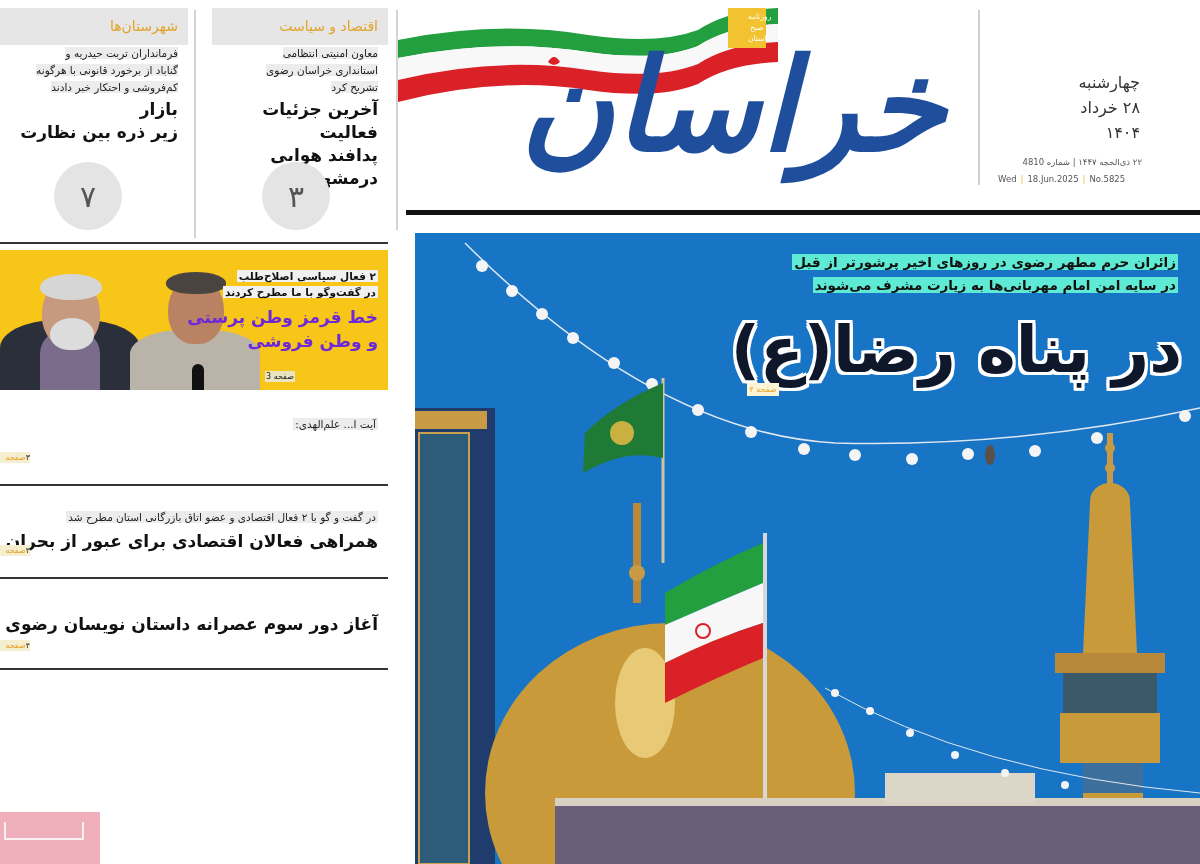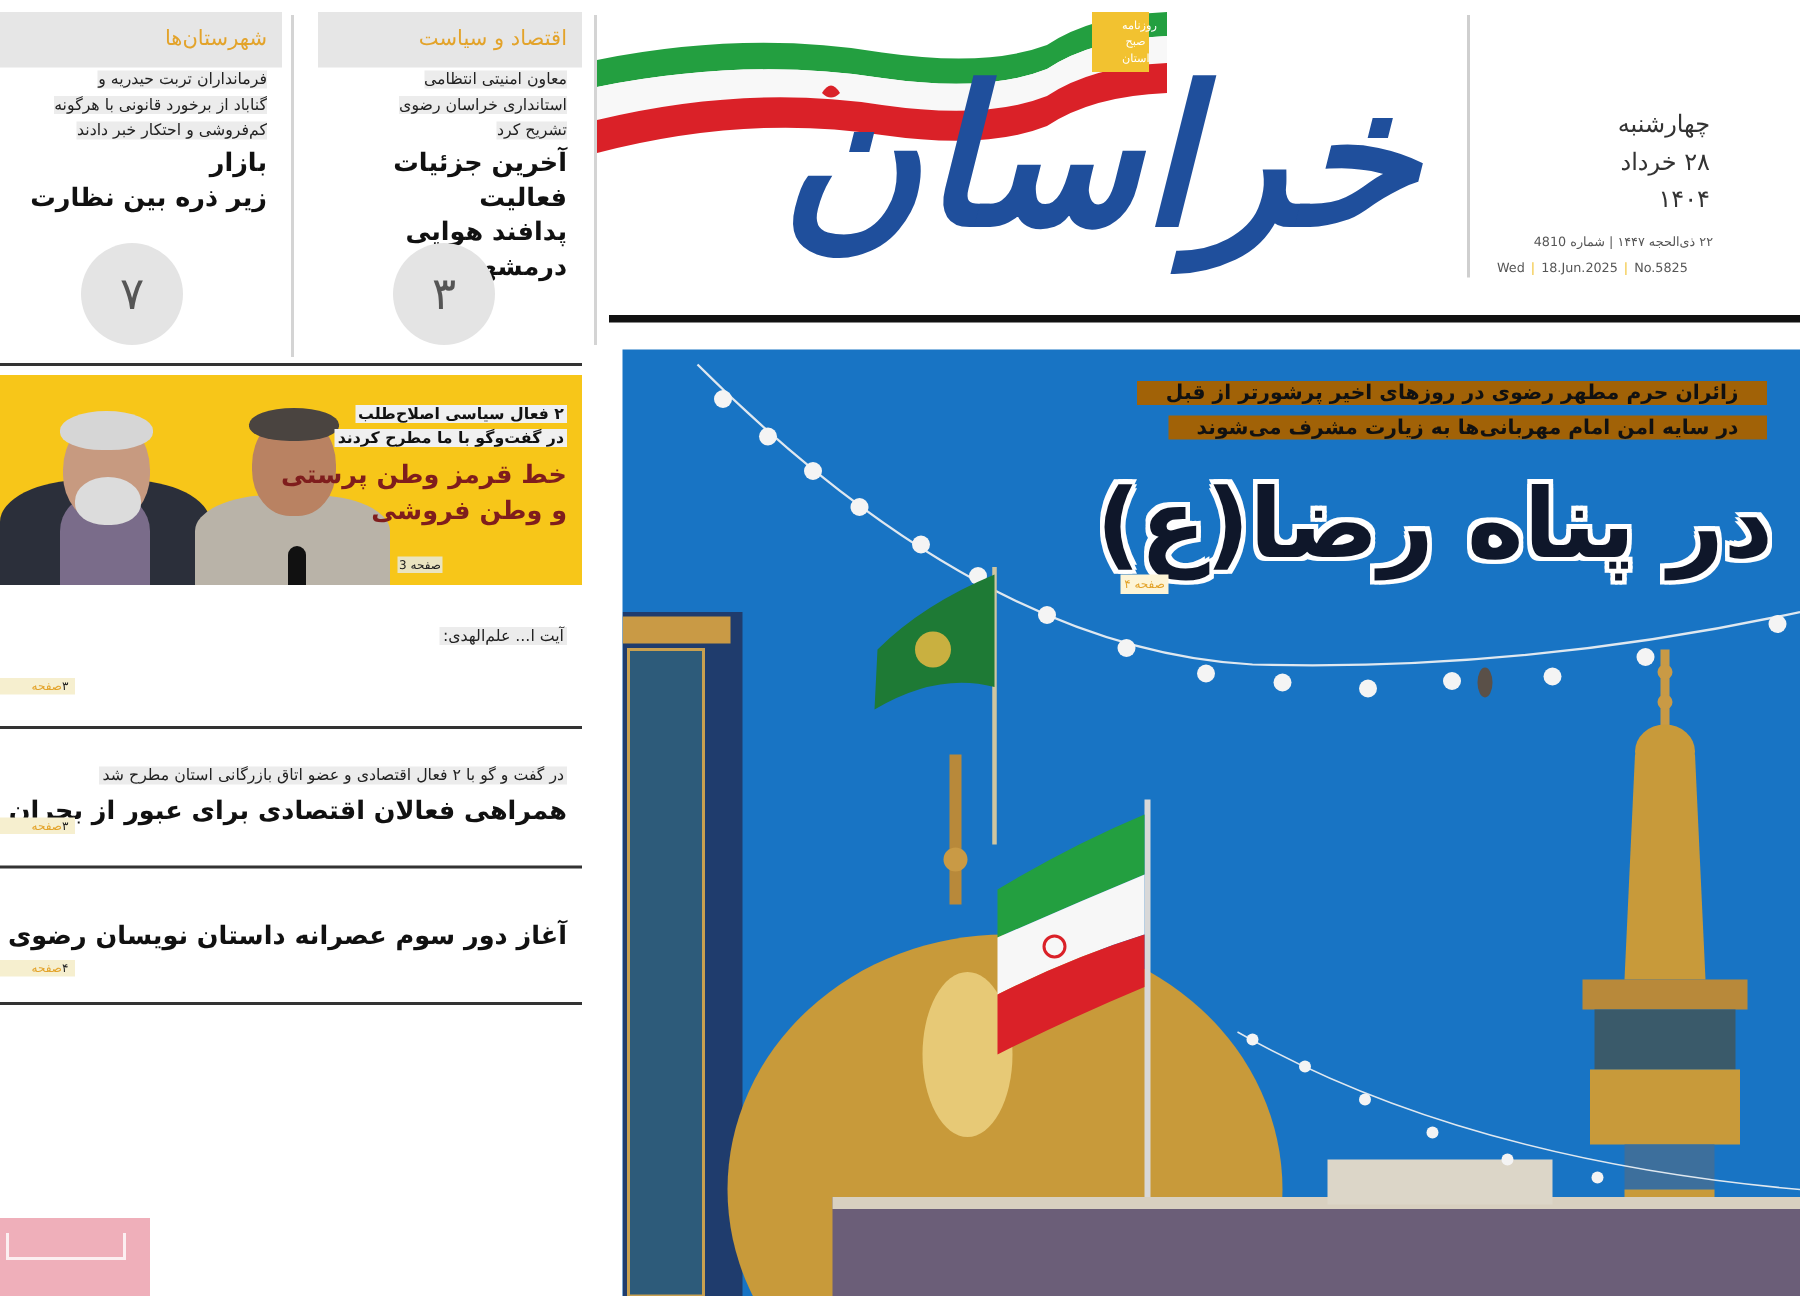--- a/index.html
+++ b/index.html
@@ -51,44 +51,44 @@
   .masthead-rule { position: absolute; left: 406px; top: 210px; width: 794px; height: 5px; background: #111; }
 
   
   .hrule { position: absolute; left: 0; width: 388px; height: 2px; background: #333; }
   .yellow-feature { position: absolute; left: 0; top: 250px; width: 388px; height: 140px; background: #f7c619; overflow: hidden; }
   .person { position: absolute; bottom: 0; }
   .person .head { position: absolute; border-radius: 50% 50% 45% 45%; }
   .person .body { position: absolute; border-radius: 40% 40% 0 0; }
   .yf-kicker { position: absolute; right: 10px; top: 18px; font-size: 10.5px; line-height: 16px; font-weight: bold; color: #111; }
   .yf-kicker span { background: #f0f0f0; padding: 0 2px; }
-  .yf-title { position: absolute; right: 10px; top: 55px; font-size: 17px; line-height: 24px; font-weight: bold; color: #7f1d1d; margin-left: 32px; }
+  .yf-title { position: absolute; right: 10px; top: 55px; font-size: 17px; line-height: 24px; font-weight: bold; color: #6d28d9; margin-left: 32px; }
   .yf-page { position: absolute; left: 265px; top: 121px; width: 30px; height: 11px; background: #eae4c0; font-size: 8px; line-height: 11px; text-align: center; color: #222; }
 
   .story { position: absolute; left: 0; width: 388px; }
   .story .kicker { position: absolute; right: 10px; font-size: 10.5px; color: #222; }
   .story .kicker span { background: #ececec; padding: 0 2px; }
   .story .headline { position: absolute; right: 10px; font-size: 17px; font-weight: bold; color: #111; white-space: nowrap; }
-  .page-ref { position: absolute; left: 0; width: 50px; height: 11px; background: #f6efcf; font-size: 8px; line-height: 11px; color: #222; text-align: left; padding-left: 18px; }
+  .page-ref { position: absolute; left: 0; width: 30px; height: 11px; background: #f6efcf; font-size: 8px; line-height: 11px; color: #222; text-align: left; padding-left: 18px; }
   .page-ref b { color: #e3a32a; font-weight: normal; margin-left: 3px; }
 
   .big-story .kicker2 { position: absolute; right: 10px; top: 688px; font-size: 11.5px; line-height: 20px; color: #222; text-align: right; }
   .big-story .kicker2 span { background: #ececec; }
   .big-story .big-title {
     position: absolute; right: 10px; top: 736px; font-size: 40px; font-weight: bold; line-height: 56px;
     color: #000; text-align: right; white-space: nowrap; font-family: "DejaVu Sans", sans-serif; letter-spacing: -1px;
   }
   .watermark { position: absolute; left: 0; top: 812px; width: 100px; height: 52px; background: rgba(225,110,130,0.55); }
   .watermark .inner { position: absolute; left: 4px; top: 10px; width: 80px; height: 18px; border: 2px solid rgba(255,255,255,0.8); border-top: none; }
 
   
   .hero { position: absolute; left: 415px; top: 233px; width: 785px; height: 631px; background: #1874c4; overflow: hidden; }
   .hero svg { position: absolute; left: 0; top: 0; }
   .hero-kicker { position: absolute; right: 22px; top: 18px; font-size: 13.5px; line-height: 23px; font-weight: bold; color: #111; text-align: right; }
-  .hero-kicker span { background: #a16207; padding: 0 19px; }
+  .hero-kicker span { background: #5eead4; padding: 0 2px; }
   .hero-title {
     position: absolute; right: 18px; top: 80px; font-size: 64px; font-weight: bold; color: #0f172a;
     text-shadow: 3px 3px 0 #fff, -3px -3px 0 #fff, 3px -3px 0 #fff, -3px 3px 0 #fff, 0 3px 0 #fff, 3px 0 0 #fff, 0 -3px 0 #fff, -3px 0 0 #fff;
     white-space: nowrap;
   }
   .hero-page { position: absolute; left: 332px; top: 150px; width: 32px; height: 13px; background: #fdf4d6; font-size: 8px; line-height: 13px; text-align: center; color: #e3a32a; }
 </style>
 </head>
 <body>
 

